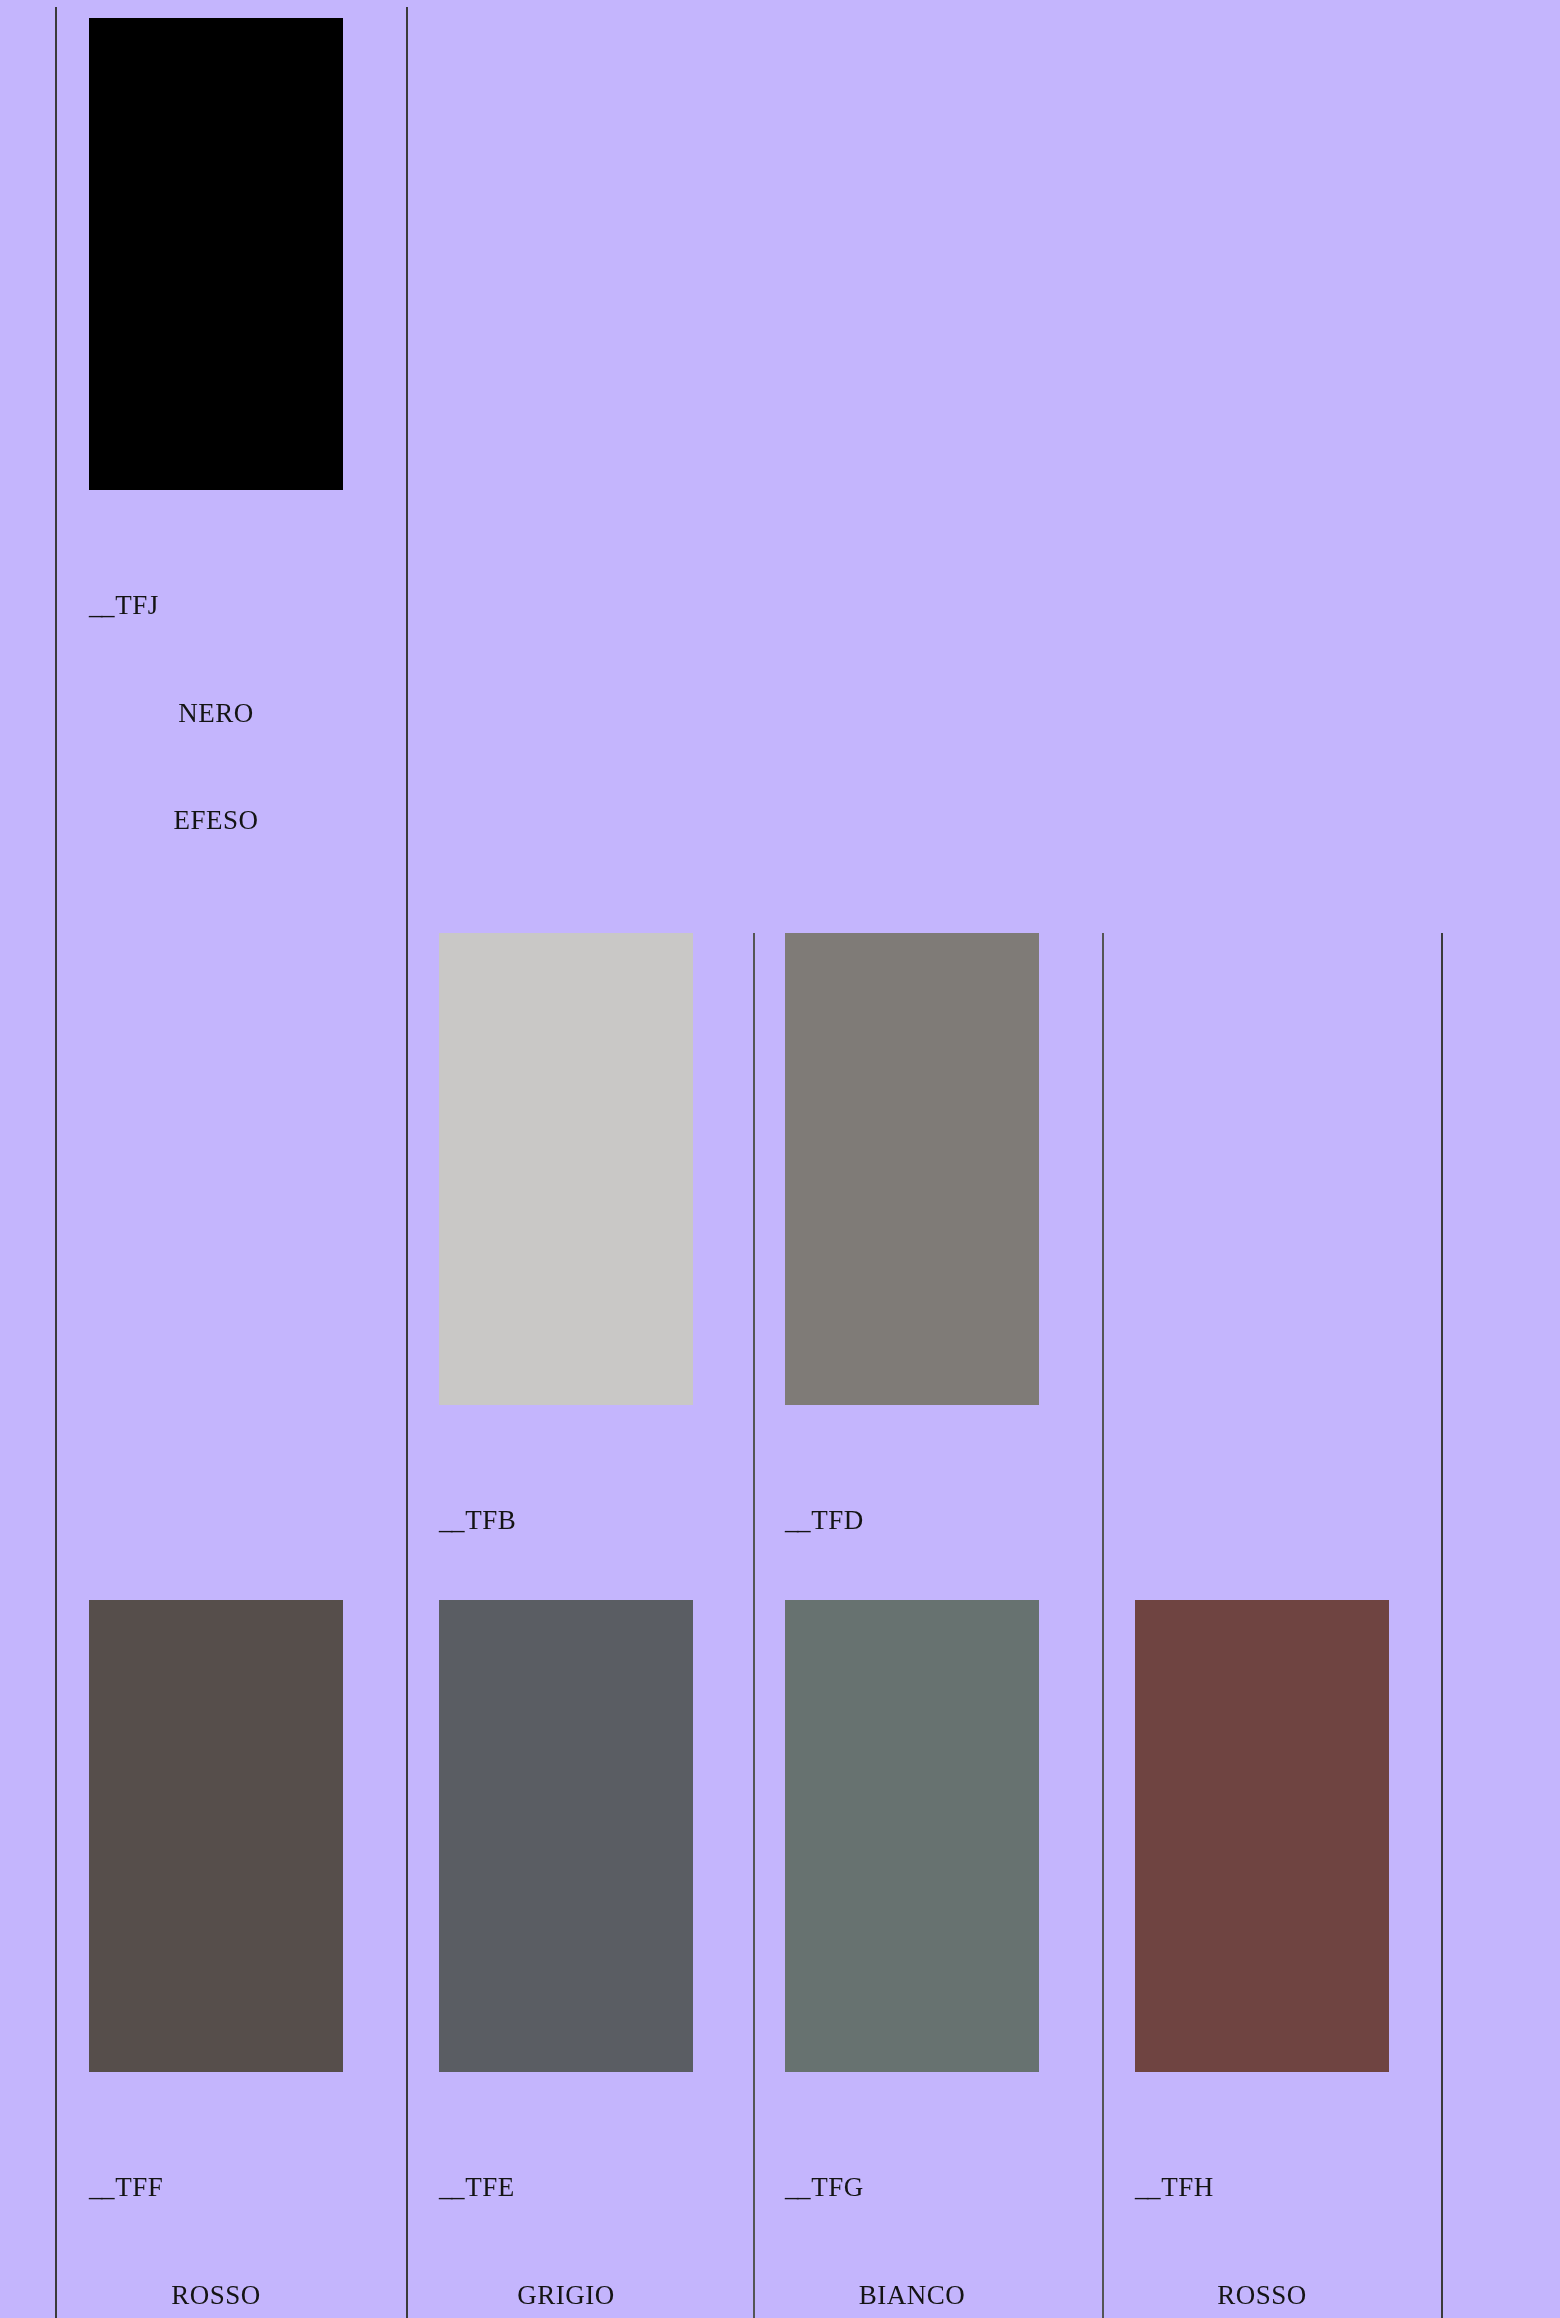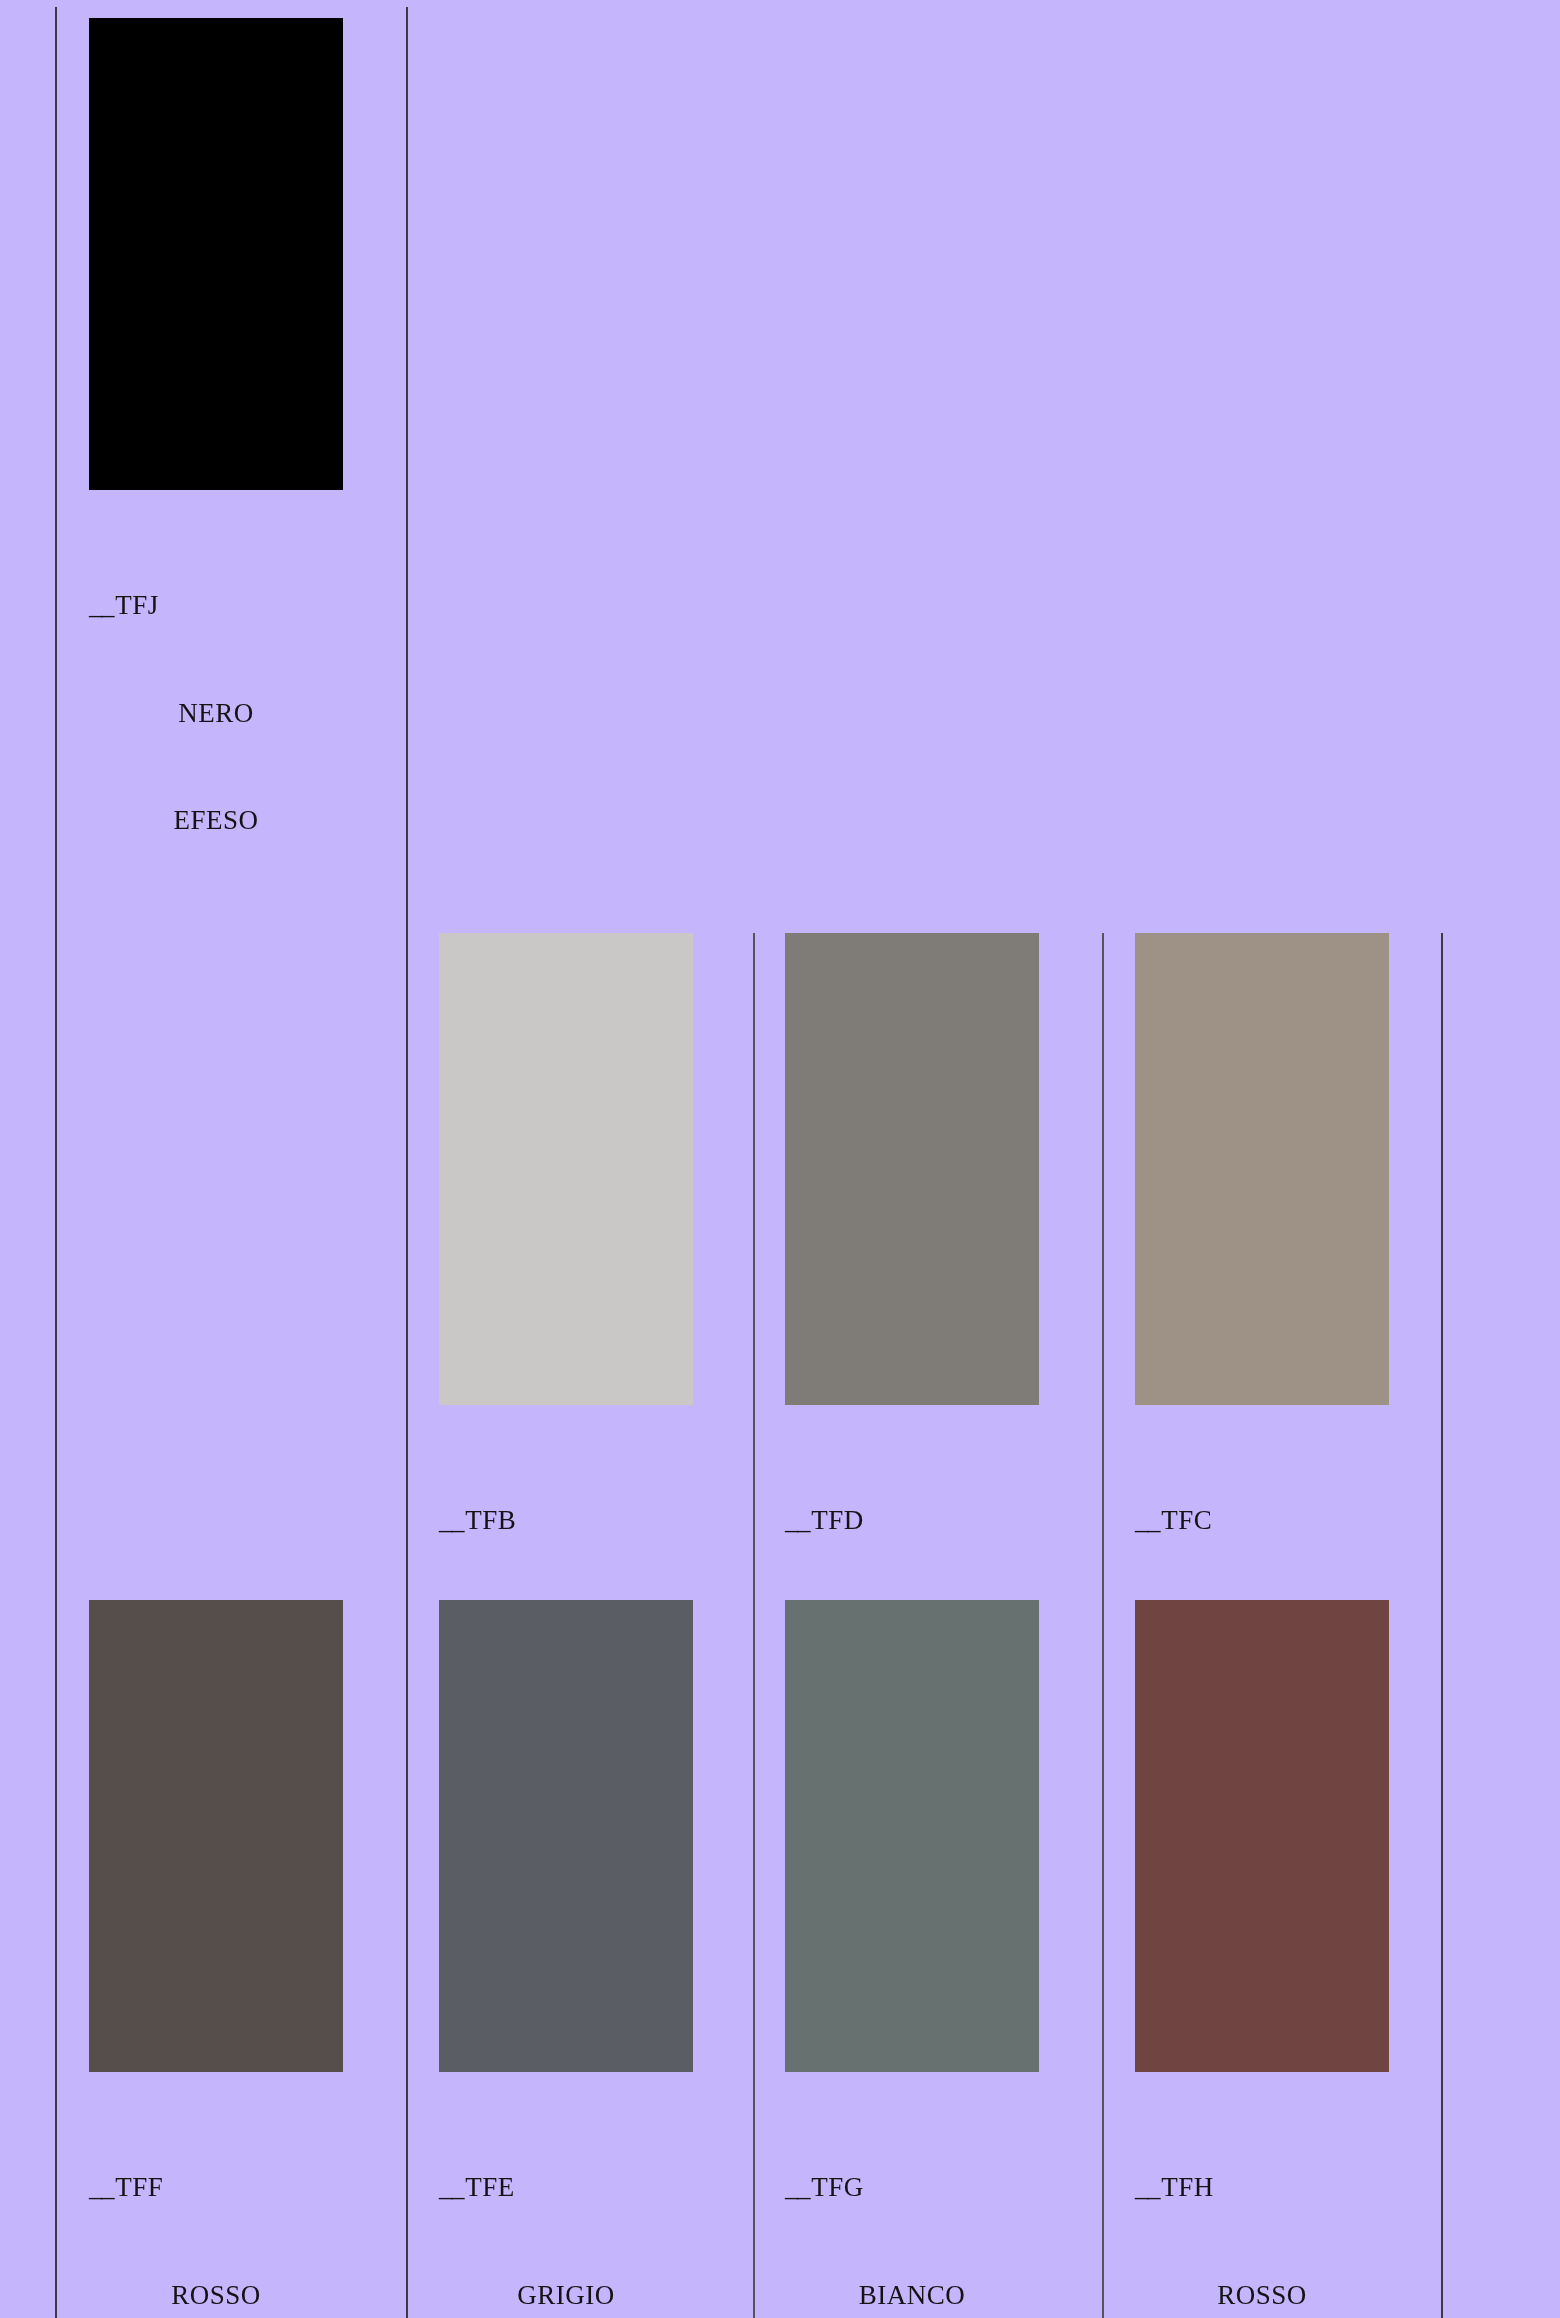--- a/index.html
+++ b/index.html
@@ -90,28 +90,20 @@
 
   <div class="swatch-cell" style="left:439px; top:933px; width:254px;">
     <div class="swatch-chip" style="height:472px; background:#C9C8C6;"></div>
     <div class="swatch-caption">
       <span class="swatch-code"><span class="lead">__</span><span>TFB</span></span>
       <span class="swatch-name-1">GRIGIO</span>
       <span class="swatch-name-2">EFESO</span>
     </div>
   </div>
 
-  <div class="swatch-cell" style="left:1135px; top:933px; width:254px;">
-    <div class="swatch-chip" style="height:472px; background:#9E9287;"></div>
-    <div class="swatch-caption">
-      <span class="swatch-code"><span class="lead">__</span><span>TFC</span></span>
-      <span class="swatch-name-1">CASTORO</span>
-      <span class="swatch-name-2">OTTAWA</span>
-    </div>
-  </div>
 
   <div class="swatch-cell" style="left:89px; top:1600px; width:254px;">
     <div class="swatch-chip" style="height:472px; background:#564E4B;"></div>
     <div class="swatch-caption">
       <span class="swatch-code"><span class="lead">__</span><span>TFF</span></span>
       <span class="swatch-name-1">ROSSO</span>
       
     </div>
   </div>
 

